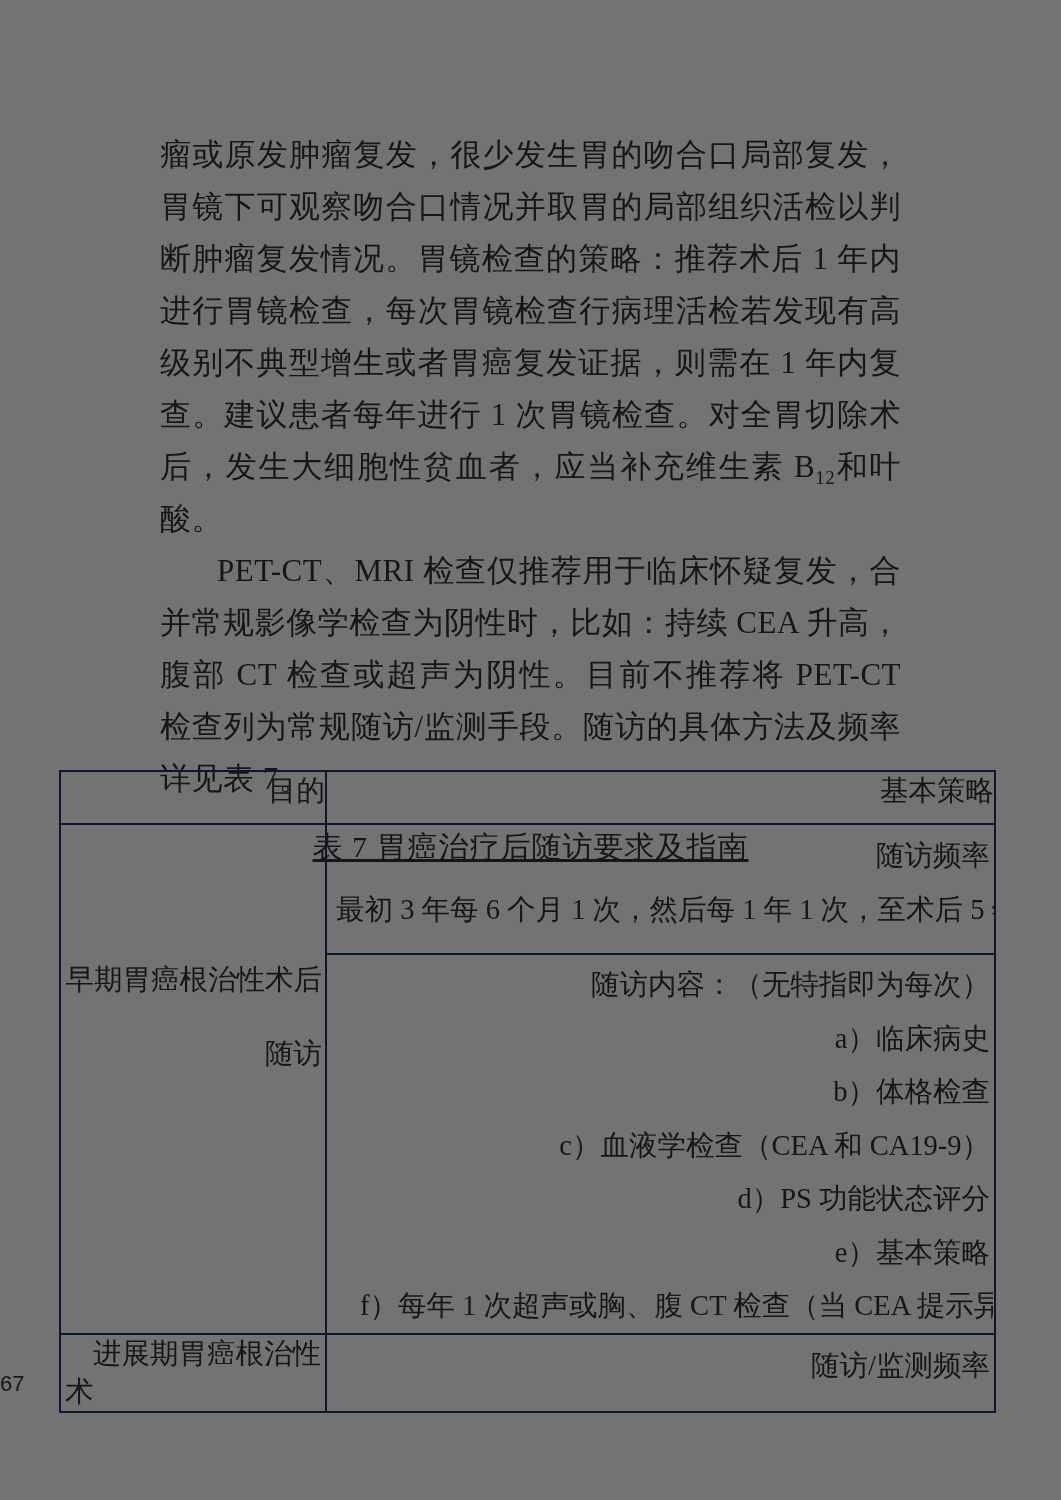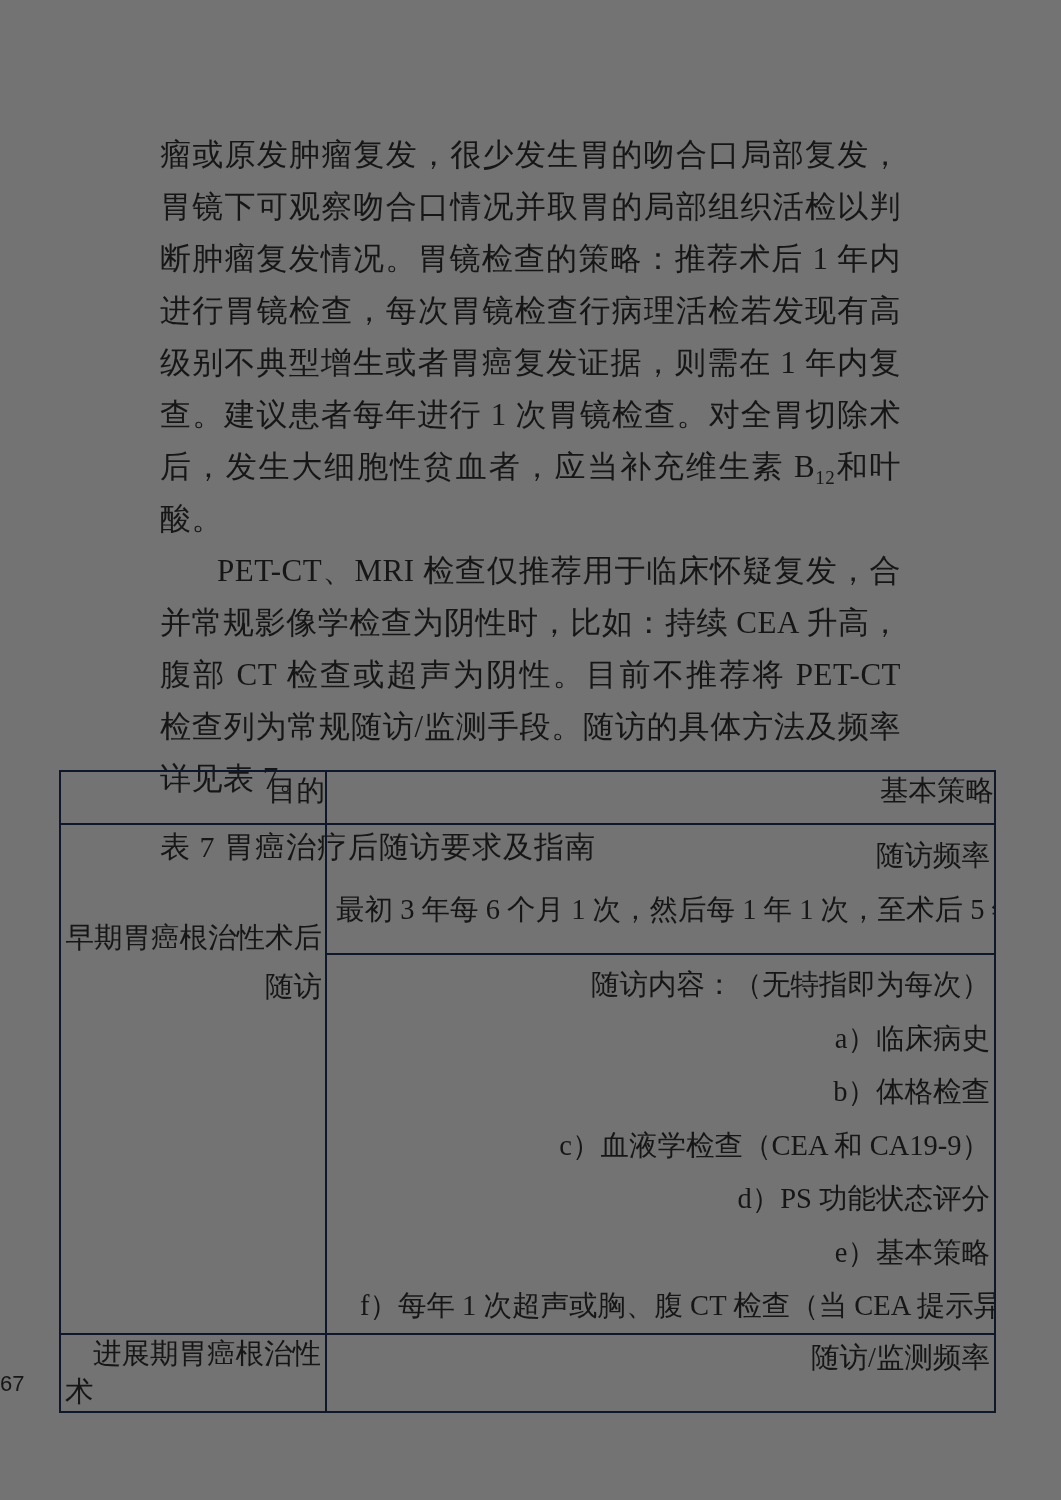--- a/index.html
+++ b/index.html
@@ -35,21 +35,23 @@
   }
   sub.vitamin-sub {
     font-size: 19px;
     vertical-align: -7px;
     line-height: 0;
   }
   .table-caption {
     margin: 18px 0 0 0;
     font-size: 30px;
     line-height: 48px;
+    text-align: center;
     letter-spacing: 1px;
+    text-decoration: underline;
   }
   table.follow-up {
     position: absolute;
     left: 59px;
     top: 770px;
     width: 935px;
     border-collapse: collapse;
     table-layout: fixed;
     font-size: 28.5px;
   }
@@ -68,52 +70,53 @@
     vertical-align: middle;
     padding: 0 0 0 58px;
   }
   th.strategy-header {
     height: 51px;
     vertical-align: middle;
     padding: 0 0 0 60px;
     margin-left: 8px;
   }
   td.purpose-cell {
-    padding: 88px 3px 0 4px;
-    line-height: 49px;
+    padding: 118px 3px 0 4px;
+    line-height: 74px;
     text-align: justify;
     text-justify: inter-character;
     word-break: break-all;
     margin-top: 16px;
   }
   td.freq-cell {
     height: 107px;
     padding: 4px 4px 16px 9px;
     line-height: 54px;
     white-space: nowrap;
   }
   td.content-cell {
     height: 374px;
     padding: 3px 4px 0 9px;
     line-height: 53.5px;
     white-space: nowrap;
+    border-radius: 22px;
   }
   .content-item { padding-left: 24px; white-space: nowrap; }
   td.purpose-cell-2 {
     height: 57px;
     vertical-align: middle;
     padding: 0 4px 0 4px;
     text-align: justify;
     text-align-last: justify;
     font-family: Liberation Serif, serif;
   }
   td.strategy-cell-2 {
     height: 57px;
     vertical-align: middle;
-    padding: 4px 4px 0 9px;
+    padding: 12px 4px 0 9px;
     white-space: nowrap;
   }
   .page-number {
     position: absolute;
     left: 0;
     top: 1371px;
     width: 100%;
     text-align: left;
     font-size: 22px;
     font-family: "Liberation Sans", sans-serif;

